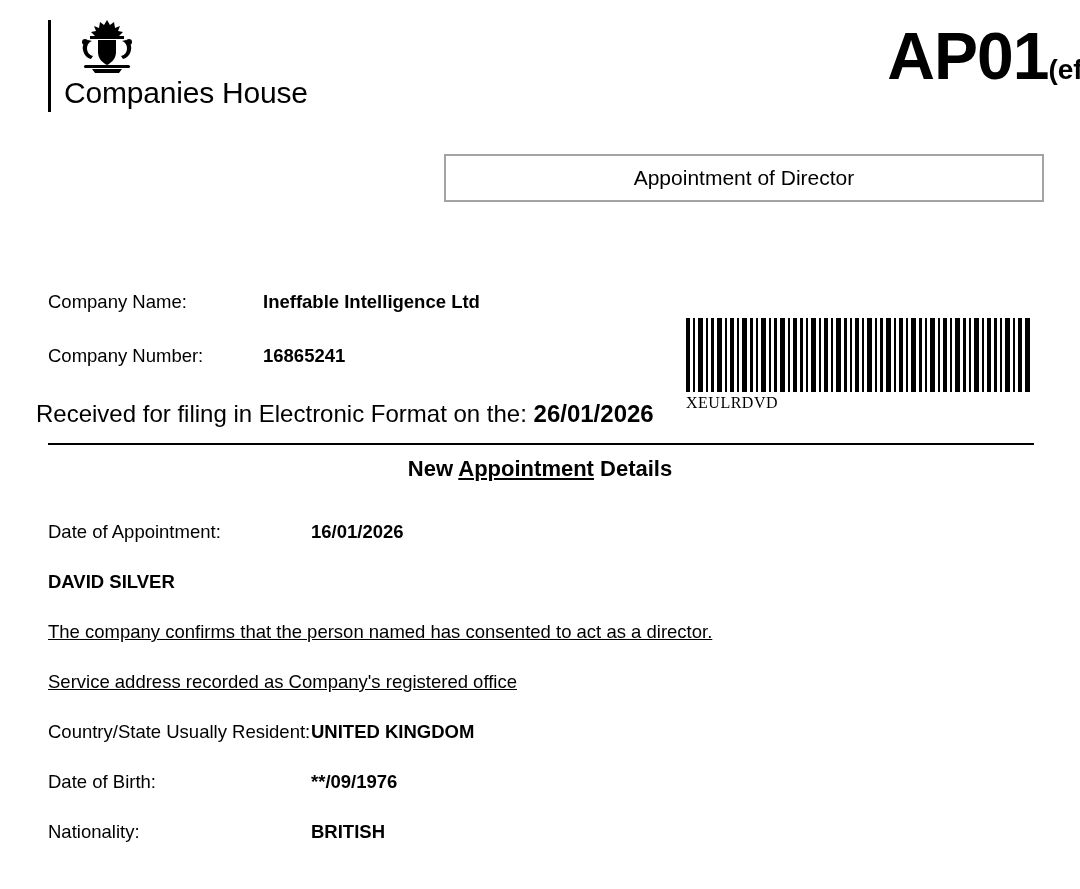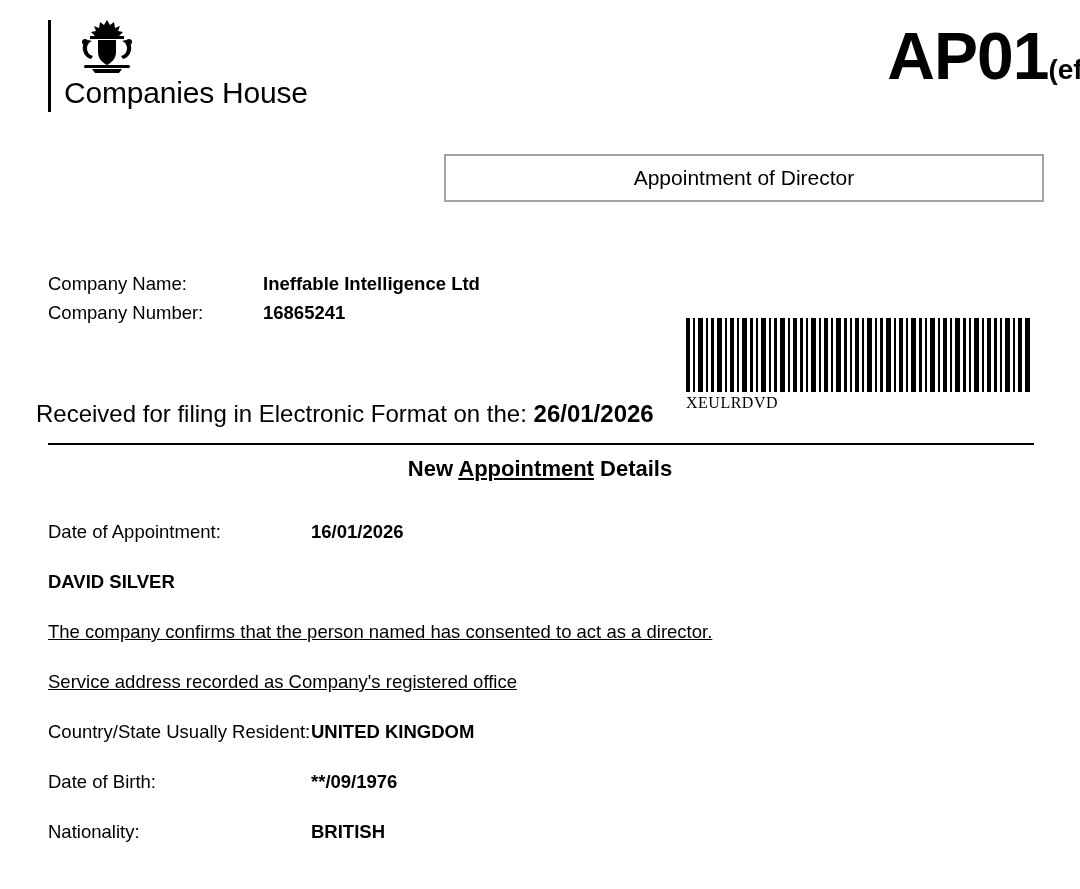--- a/index.html
+++ b/index.html
@@ -101,22 +101,23 @@
 
   
   .company-block {
     position: absolute;
     left: 48px;
     top: 266px;
     font-size: 18.5px;
   }
   .company-row {
     display: flex;
-    align-items: flex-end;
+    align-items: flex-start;
     height: 29px;
+    margin-top: 25px;
   }
   .company-row .lbl {
     width: 215px;
     font-weight: normal;
   }
   .company-row .val {
     font-weight: bold;
   }
 
   

